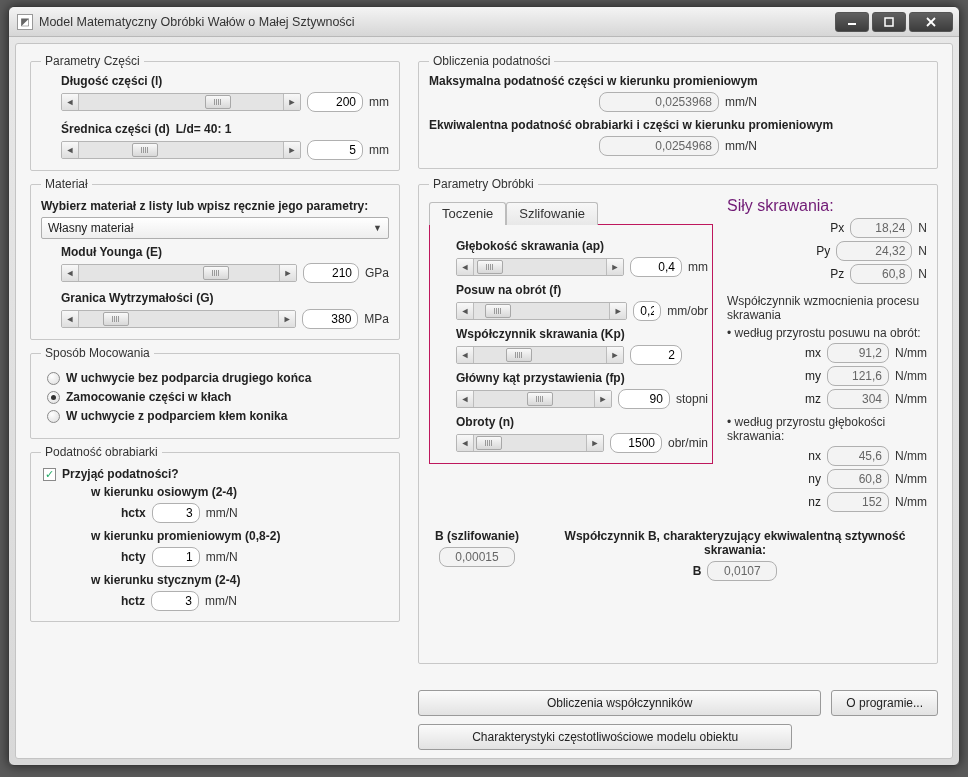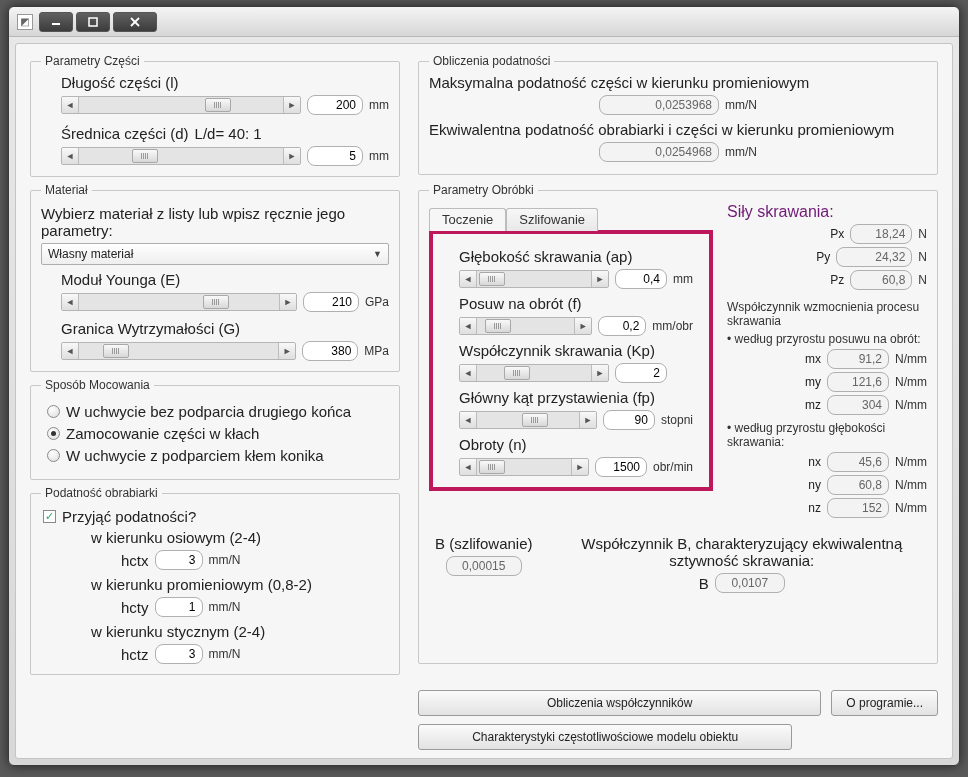--- a/index.html
+++ b/index.html
@@ -51,21 +51,21 @@
   fieldset.group {
     border:1px solid #c8c8c8; border-radius:2px;
     margin:0; padding:6px 10px 10px 10px;
     background:#f6f6f6;
   }
   fieldset.group > legend {
     font-size:12px; padding:0 4px; color:#333;
   }
   .row { display:flex; align-items:center; gap:6px; margin-top:4px; }
   .indent { padding-left:20px; }
-  .lbl { font-size:15px; color:#222; }
+  .lbl { font-size:12px; color:#222;font-weight:bold; }
 
   .scroll-horiz {
     display:flex; align-items:stretch; height:18px; flex:1;
     border:1px solid #b5b5b5; background:#eee; border-radius:2px; overflow:hidden;
   }
   .scroll-horiz .arrow {
     width:17px; background:linear-gradient(#f8f8f8,#dedede);
     border-right:1px solid #bcbcbc; display:flex;align-items:center;justify-content:center;
     font-size:9px; color:#555;
   }
@@ -110,21 +110,21 @@
   }
 
   .tabstrip { display:flex; gap:0; margin-top:4px; }
   .tab {
     padding:3px 12px 4px 12px; border:1px solid #bcbcbc; border-bottom:none;
     background:linear-gradient(#f7f7f7,#e8e8e8); border-radius:3px 3px 0 0;
     font-size:13px; color:#333; position:relative; top:1px;
   }
   .tab.active { background:#f6f6f6; z-index:2; }
   .tabpane {
-    border:4px solid #be185d; padding:14px 16px 10px 12px; background:#f6f6f6;
+    border:1px solid #be185d; padding:14px 4px 10px 12px; background:#f6f6f6;
   }
 
   .calc-row { display:flex; align-items:center; gap:6px; margin:3px 0; justify-content:flex-end; }
   .calc-row .name { width:28px; text-align:right; }
 
   .btn {
     height:26px; border:1px solid #9a9a9a; border-radius:3px;
     background:linear-gradient(#fbfbfb,#e2e2e2);
     display:flex;align-items:center;justify-content:center; padding:0 14px;
     font:inherit; color:#222;
@@ -132,20 +132,21 @@
 
   .section-title { font-size:16px; color:#701a75; margin-bottom:2px; }
   .sub { font-size:12px; color:#333; }
 </style>
 </head>
 <body>
 
 <div class="window">
   <div class="titlebar">
     <div class="app-icon">◩</div>
+    <div class="title">Model Matematyczny Obróbki Wałów o Małej Sztywności</div>
     <div class="win-buttons">
       <div class="win-btn">
           <svg width="10" height="10">
             <line x1="1" y1="7" x2="9" y2="7" stroke="#fff" stroke-width="2"></line>
           </svg>
         </div>
       <div class="win-btn">
           <svg width="10" height="10">
             <rect x="1" y="1" width="8" height="8" fill="none" stroke="#fff" stroke-width="1.5"></rect>
           </svg>
@@ -323,21 +324,21 @@
 
                   <div class="lbl" style="margin-top:6px">Posuw na obrót (f)</div>
                   <div class="row">
                     <div class="scroll-horiz">
                       <div class="arrow">◄</div>
                       <div class="track">
                           <div class="thumb" style="left:8%"></div>
                         </div>
                       <div class="arrow right">►</div>
                     </div>
-                    <input class="val" style="width: 48px;" value="0,2">
+                    <input class="val" style="width: 28px;" value="0,2">
                     <span class="unit">mm/obr</span>
                   </div>
 
                   <div class="lbl" style="margin-top:6px">Współczynnik skrawania (Kp)</div>
                   <div class="row">
                     <div class="scroll-horiz">
                       <div class="arrow">◄</div>
                       <div class="track">
                           <div class="thumb" style="left:24%"></div>
                         </div>

